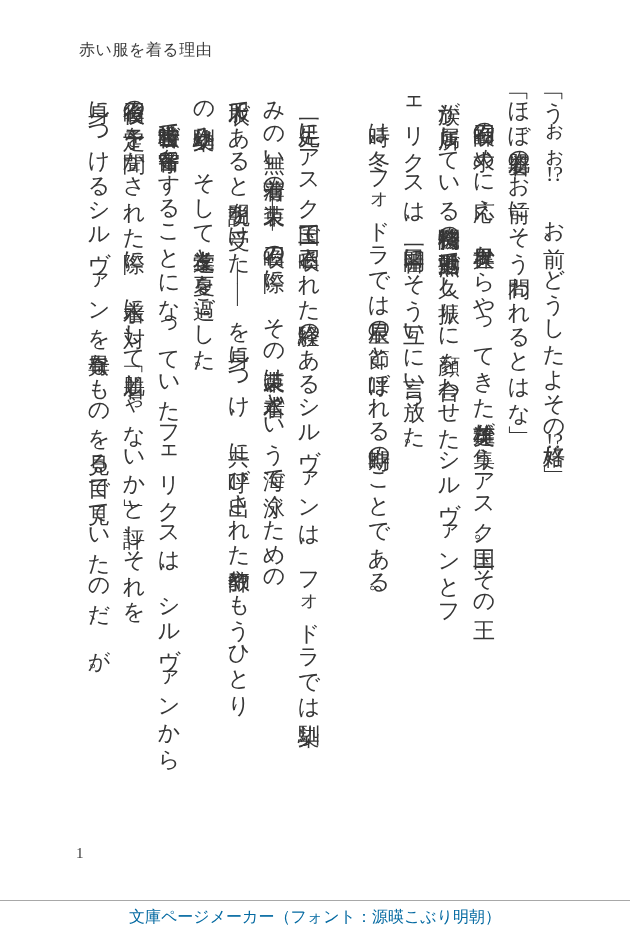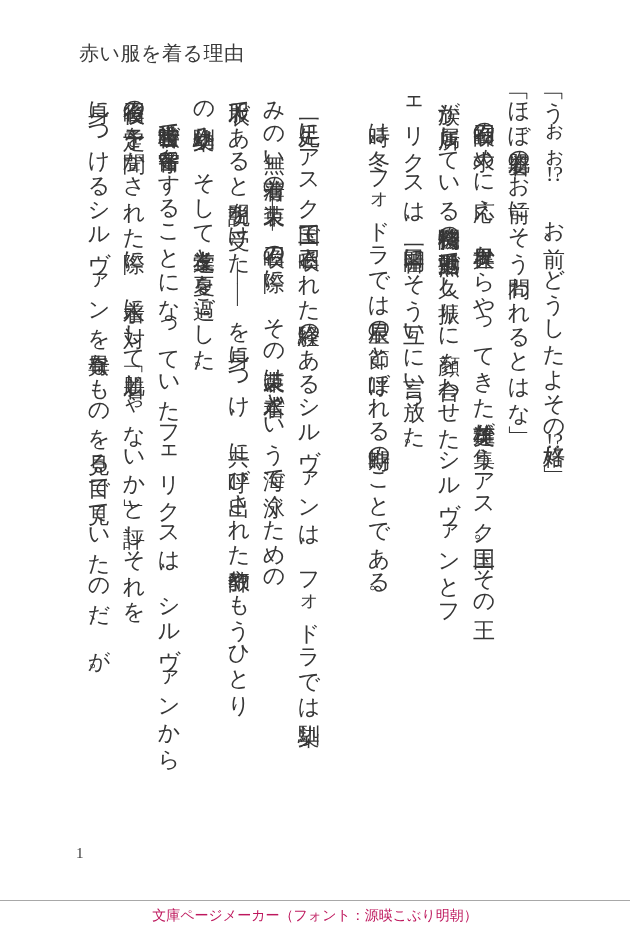--- a/index.html
+++ b/index.html
@@ -9,21 +9,21 @@
     position: relative;
     background: #ffffff;
     color: #3a3a3a;
     font-family: "Liberation Serif", "DejaVu Serif", serif;
     overflow: hidden;
   }
   .page-header {
     position: absolute;
     left: 79px;
     top: 40px;
-    font-size: 20px;
+    font-size: 16px;
     letter-spacing: 0.5px;
     color: #3a3a3a;
   }
   .body-text {
     position: absolute;
     top: 86px;
     right: 58px;
     height: 796px;
     writing-mode: vertical-rl;
     text-orientation: mixed;
@@ -56,22 +56,22 @@
     top: 900px;
     height: 1px;
     background: #a8a8a8;
   }
   .footer-caption {
     position: absolute;
     left: 0;
     top: 907px;
     width: 100%;
     text-align: center;
-    font-size: 14px;
-    color: #be185d;
+    font-size: 16px;
+    color: #0369a1;
   }
 </style>
 </head>
 <body>
 
 <div class="page-header">赤い服を着る理由</div>
 
 <div class="body-text">
     <div class="text-line">「うぉぉ<span class="tcy">!?</span>　お前、どうしたよその格好<span class="tcy">!?</span>」</div>
     <div class="text-line">「ほぼ肌着姿のお前にそう問われるとはな」</div>

